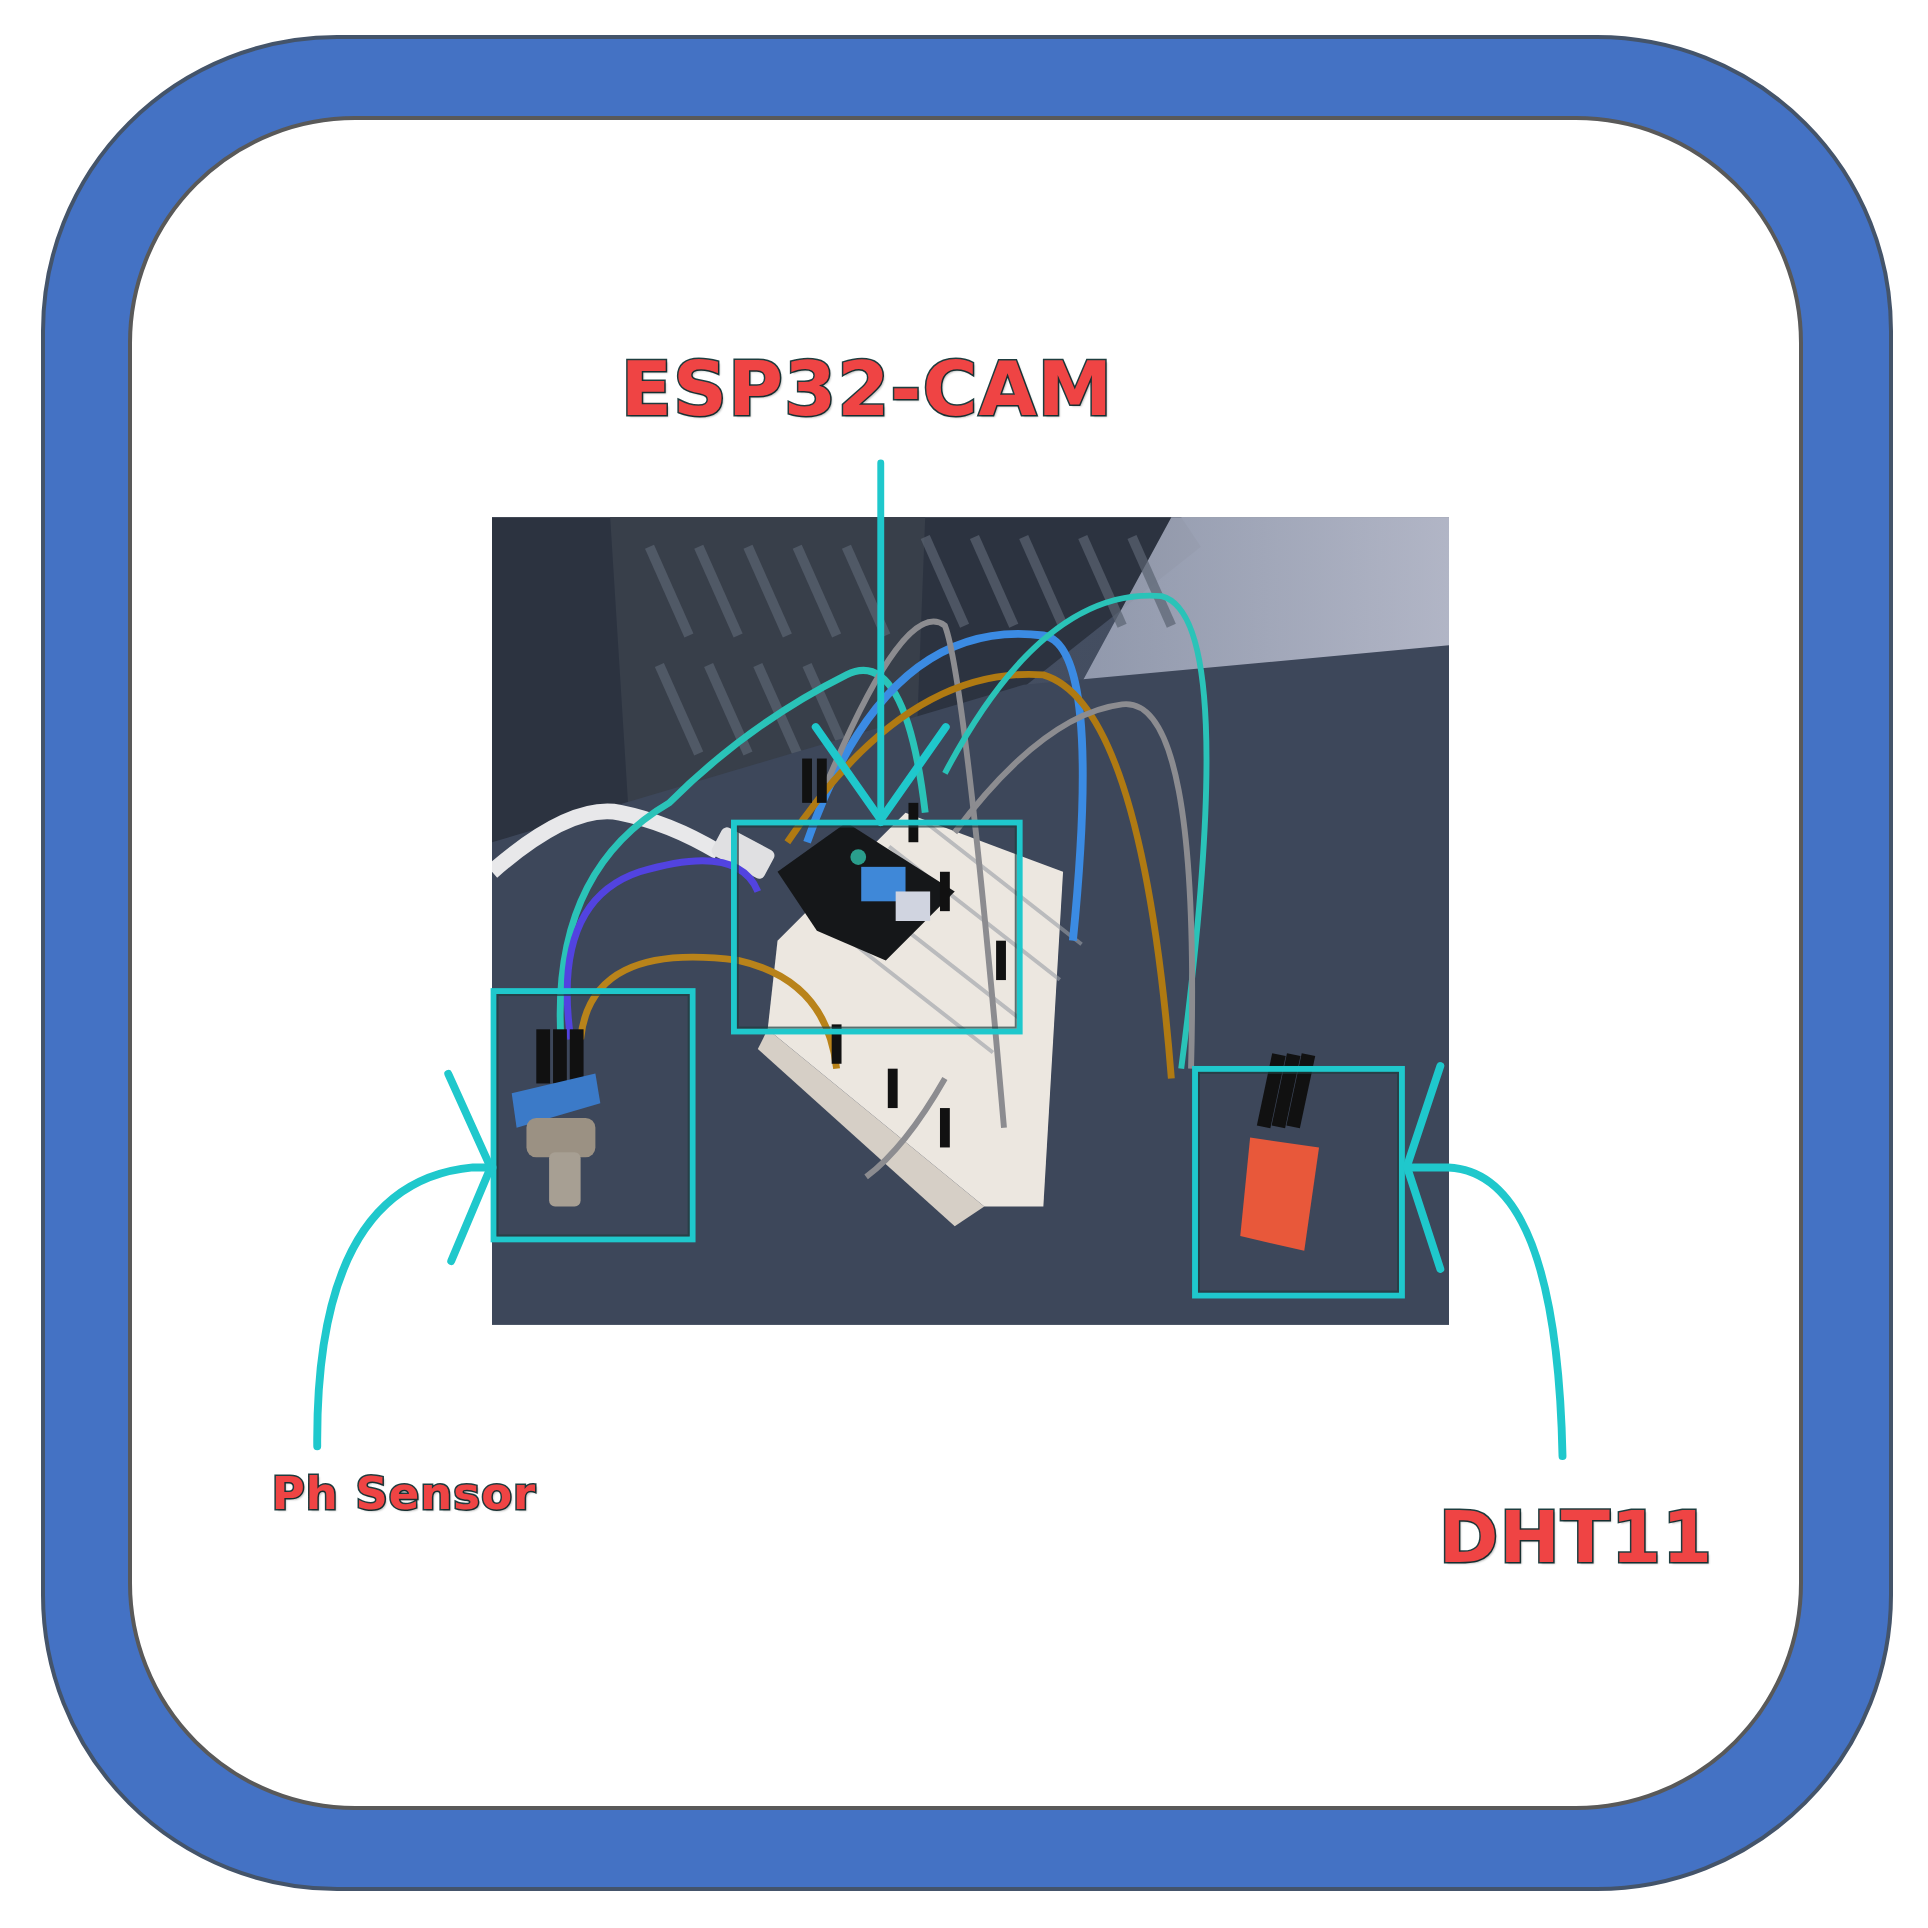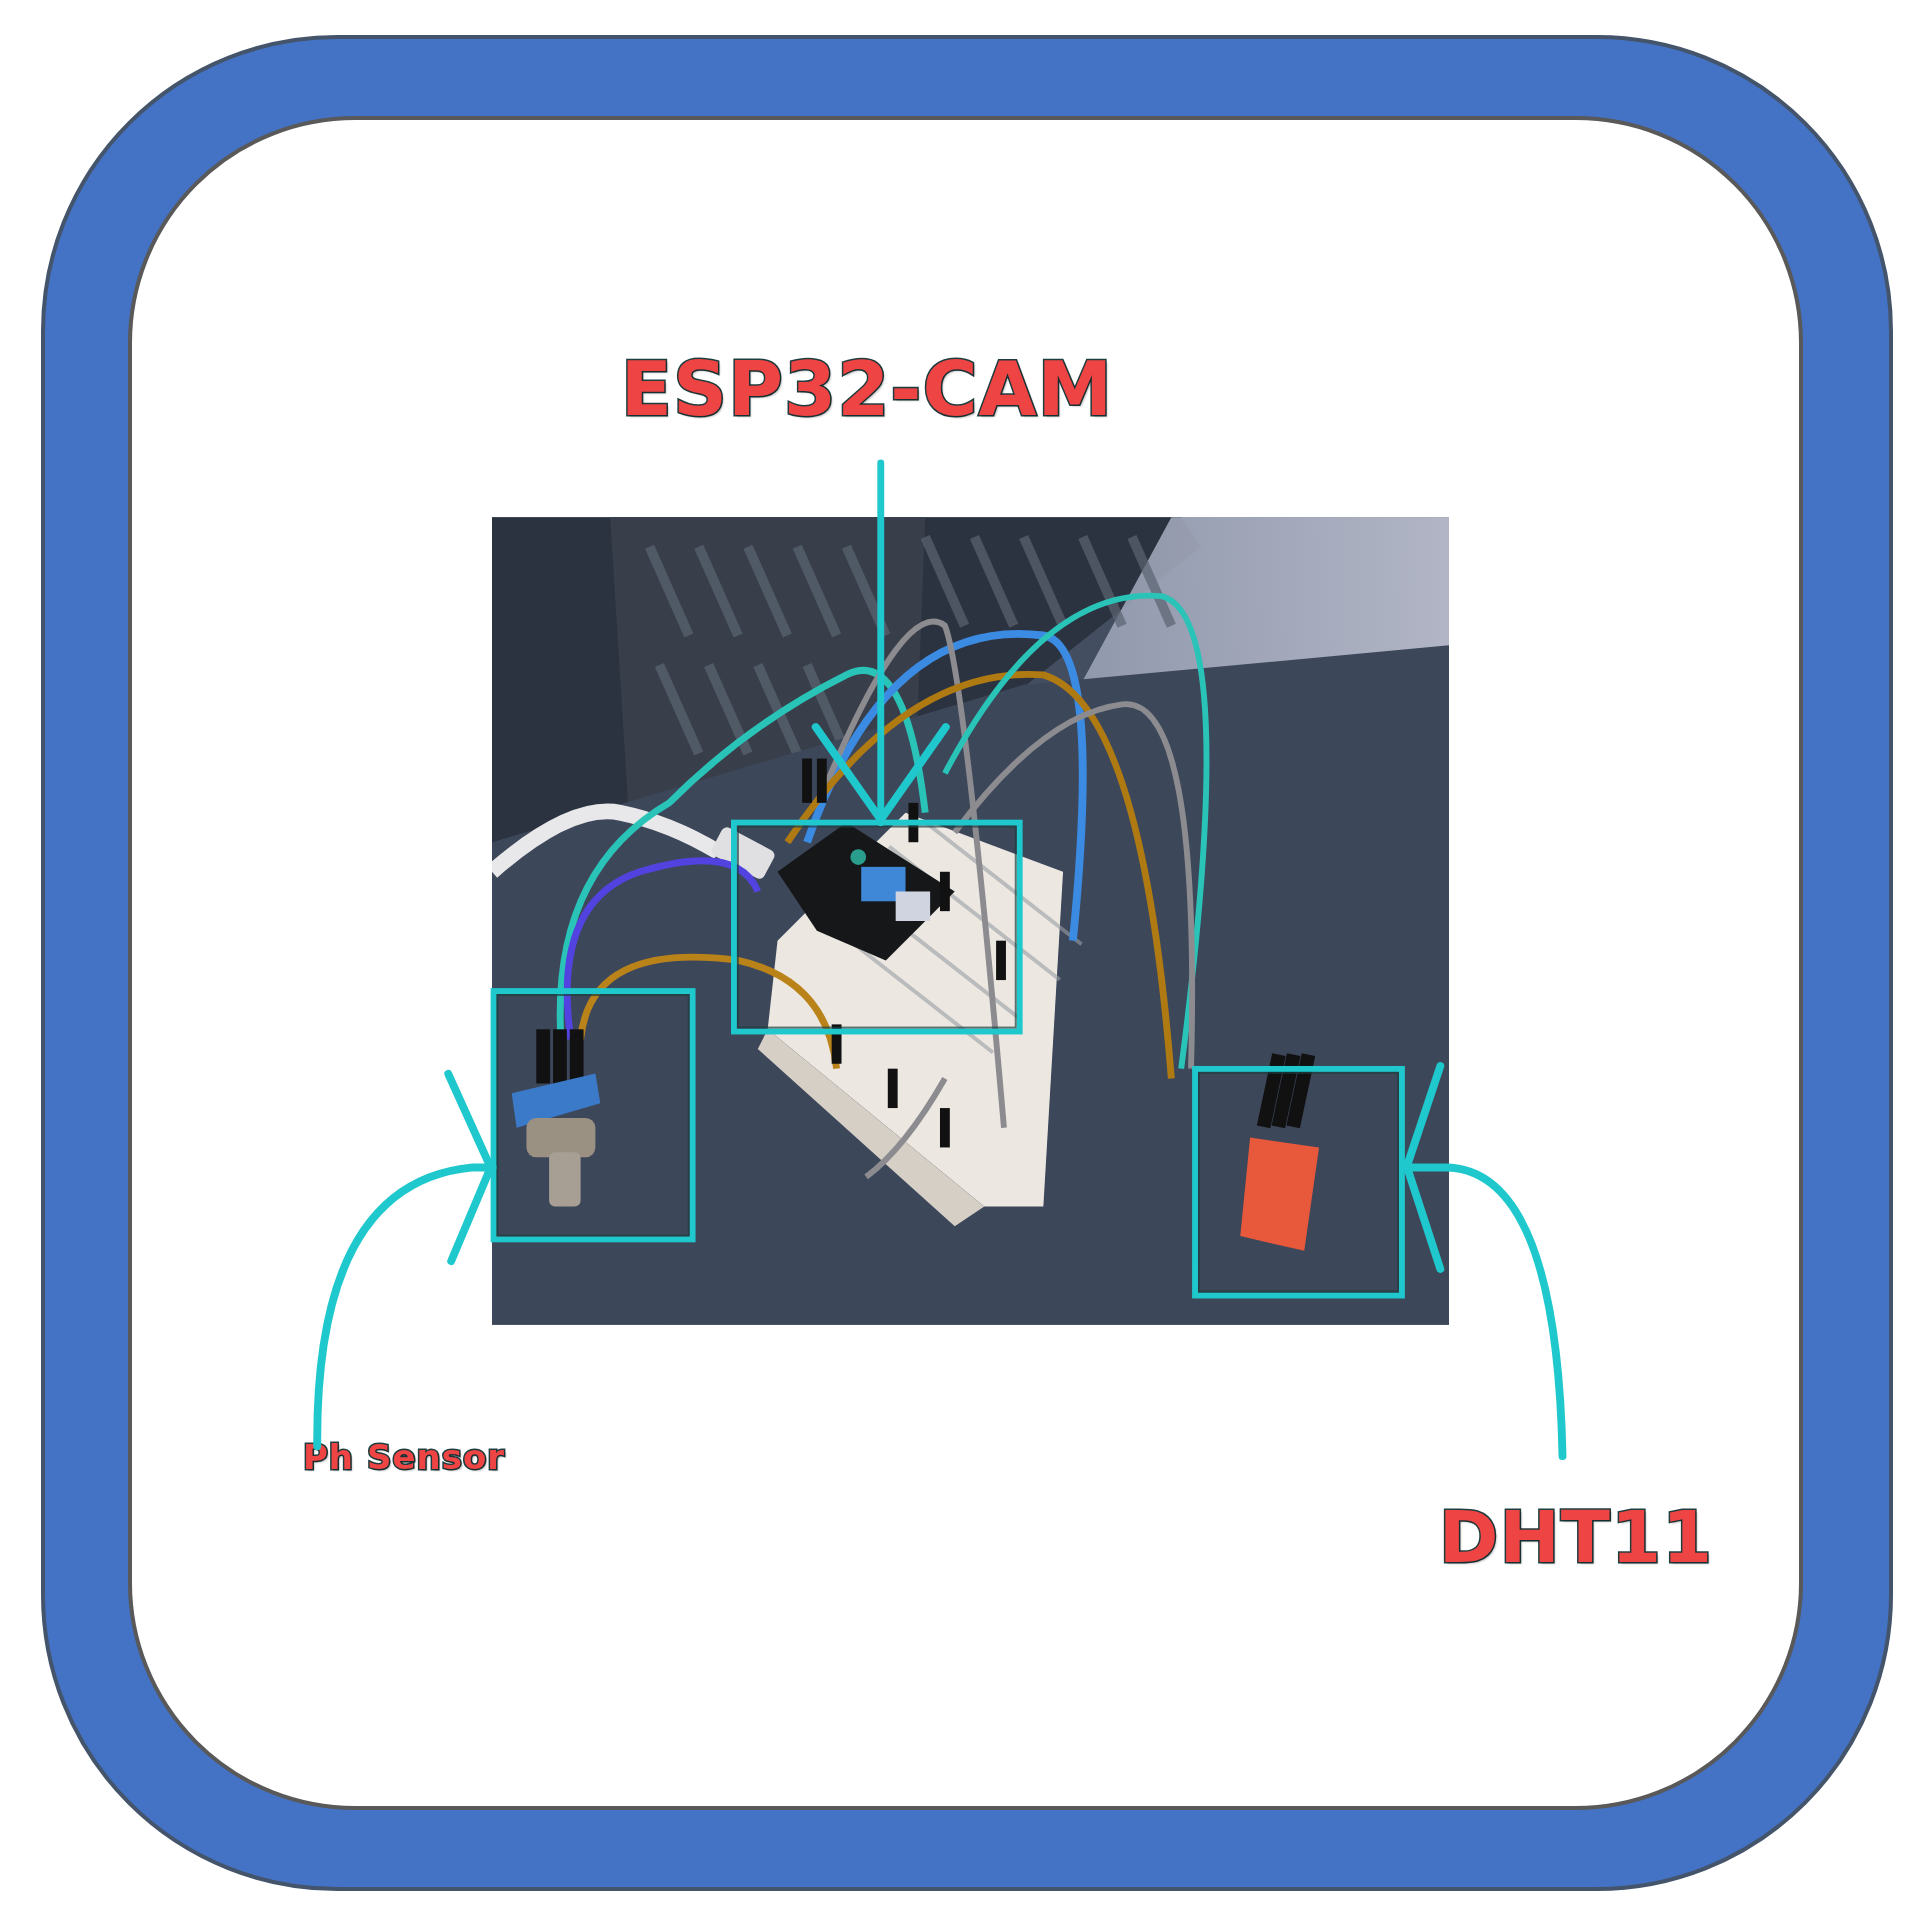--- a/index.html
+++ b/index.html
@@ -14,21 +14,21 @@
       border-radius: 227px; background: #ffffff; box-sizing: border-box;
       border: 4.9px solid #595959;
     }
     .label {
       position: absolute; font-family: "DejaVu Sans", sans-serif; font-weight: bold;
       color: #ef4444; -webkit-text-stroke: 3px #1e3d3f; paint-order: stroke fill;
       text-align: center; white-space: nowrap; letter-spacing: 1px;
       text-shadow: 2px 2px 2px rgba(0,0,0,0.25);
     }
     .label-esp { left: 591px; top: 340px; width: 552px; font-size: 75px; line-height: 99px; }
-    .label-ph { left: 148px; top: 1427px; width: 512px; font-size: 34px; line-height: 61px; }
+    .label-ph { left: 148px; top: 1463px; width: 512px; font-size: 45px; line-height: 61px; }
     .label-dht { left: 1389px; top: 1483px; width: 374px; font-size: 72px; line-height: 108px; }
     .photo { position: absolute; left: 492px; top: 517px; width: 957px; height: 808px; overflow: hidden; }
     .overlay { position: absolute; left: 0; top: 0; width: 1929px; height: 1929px; pointer-events: none; }
   </style>
 </head>
 <body>
 
 <div class="frame-outer"></div>
 <div class="frame-inner"></div>
 

